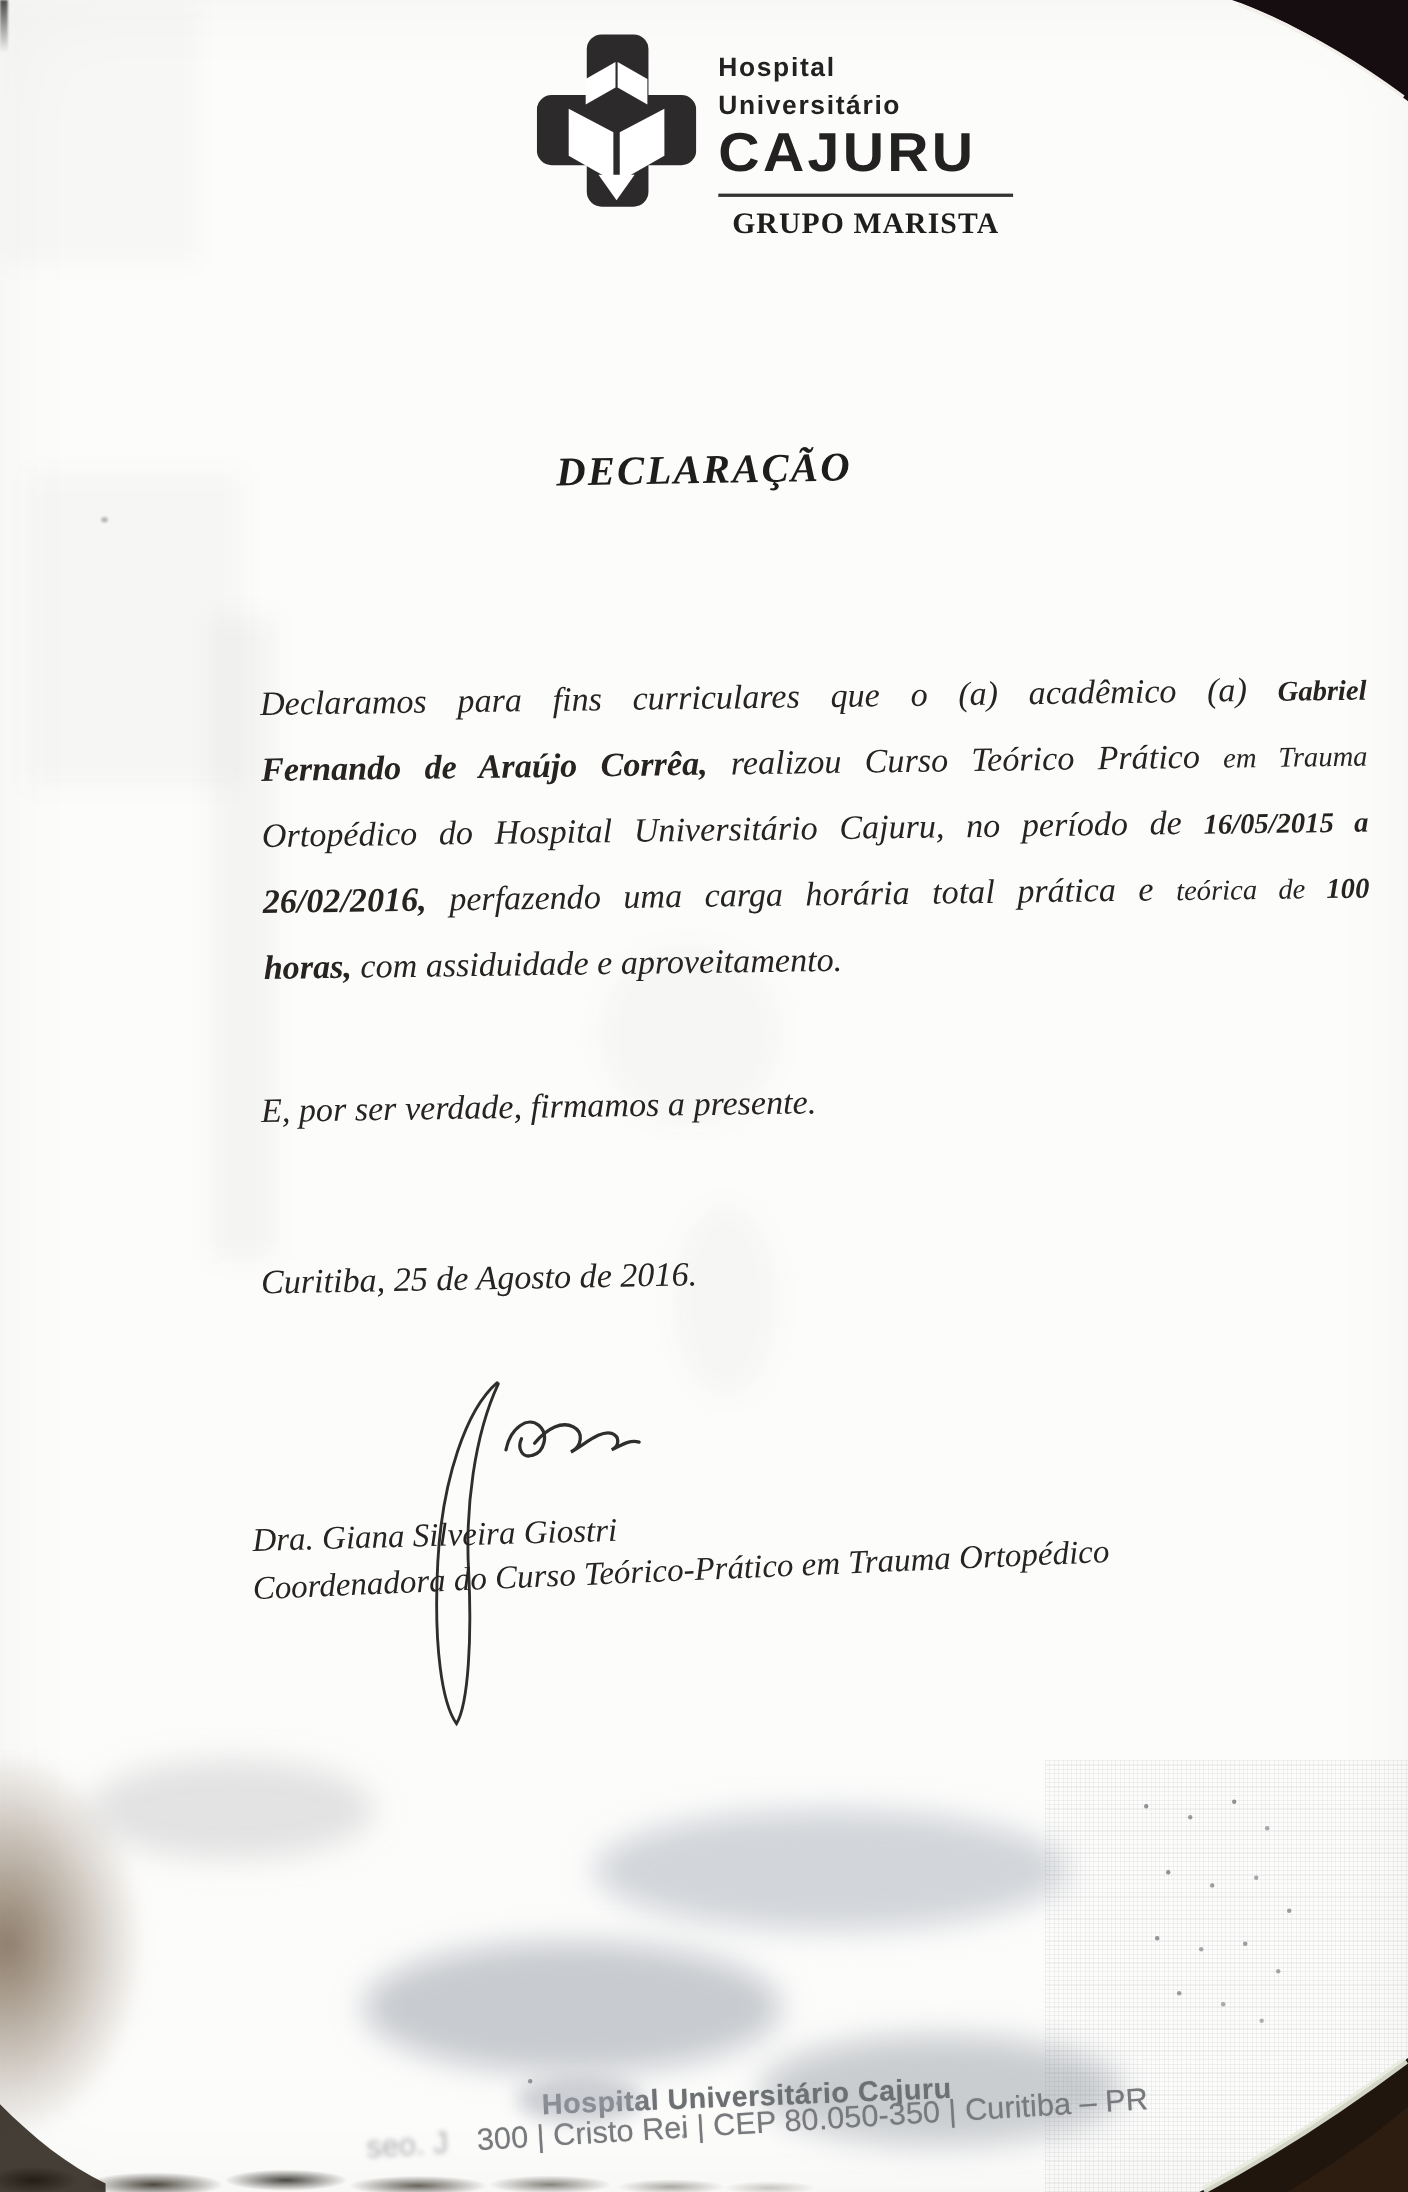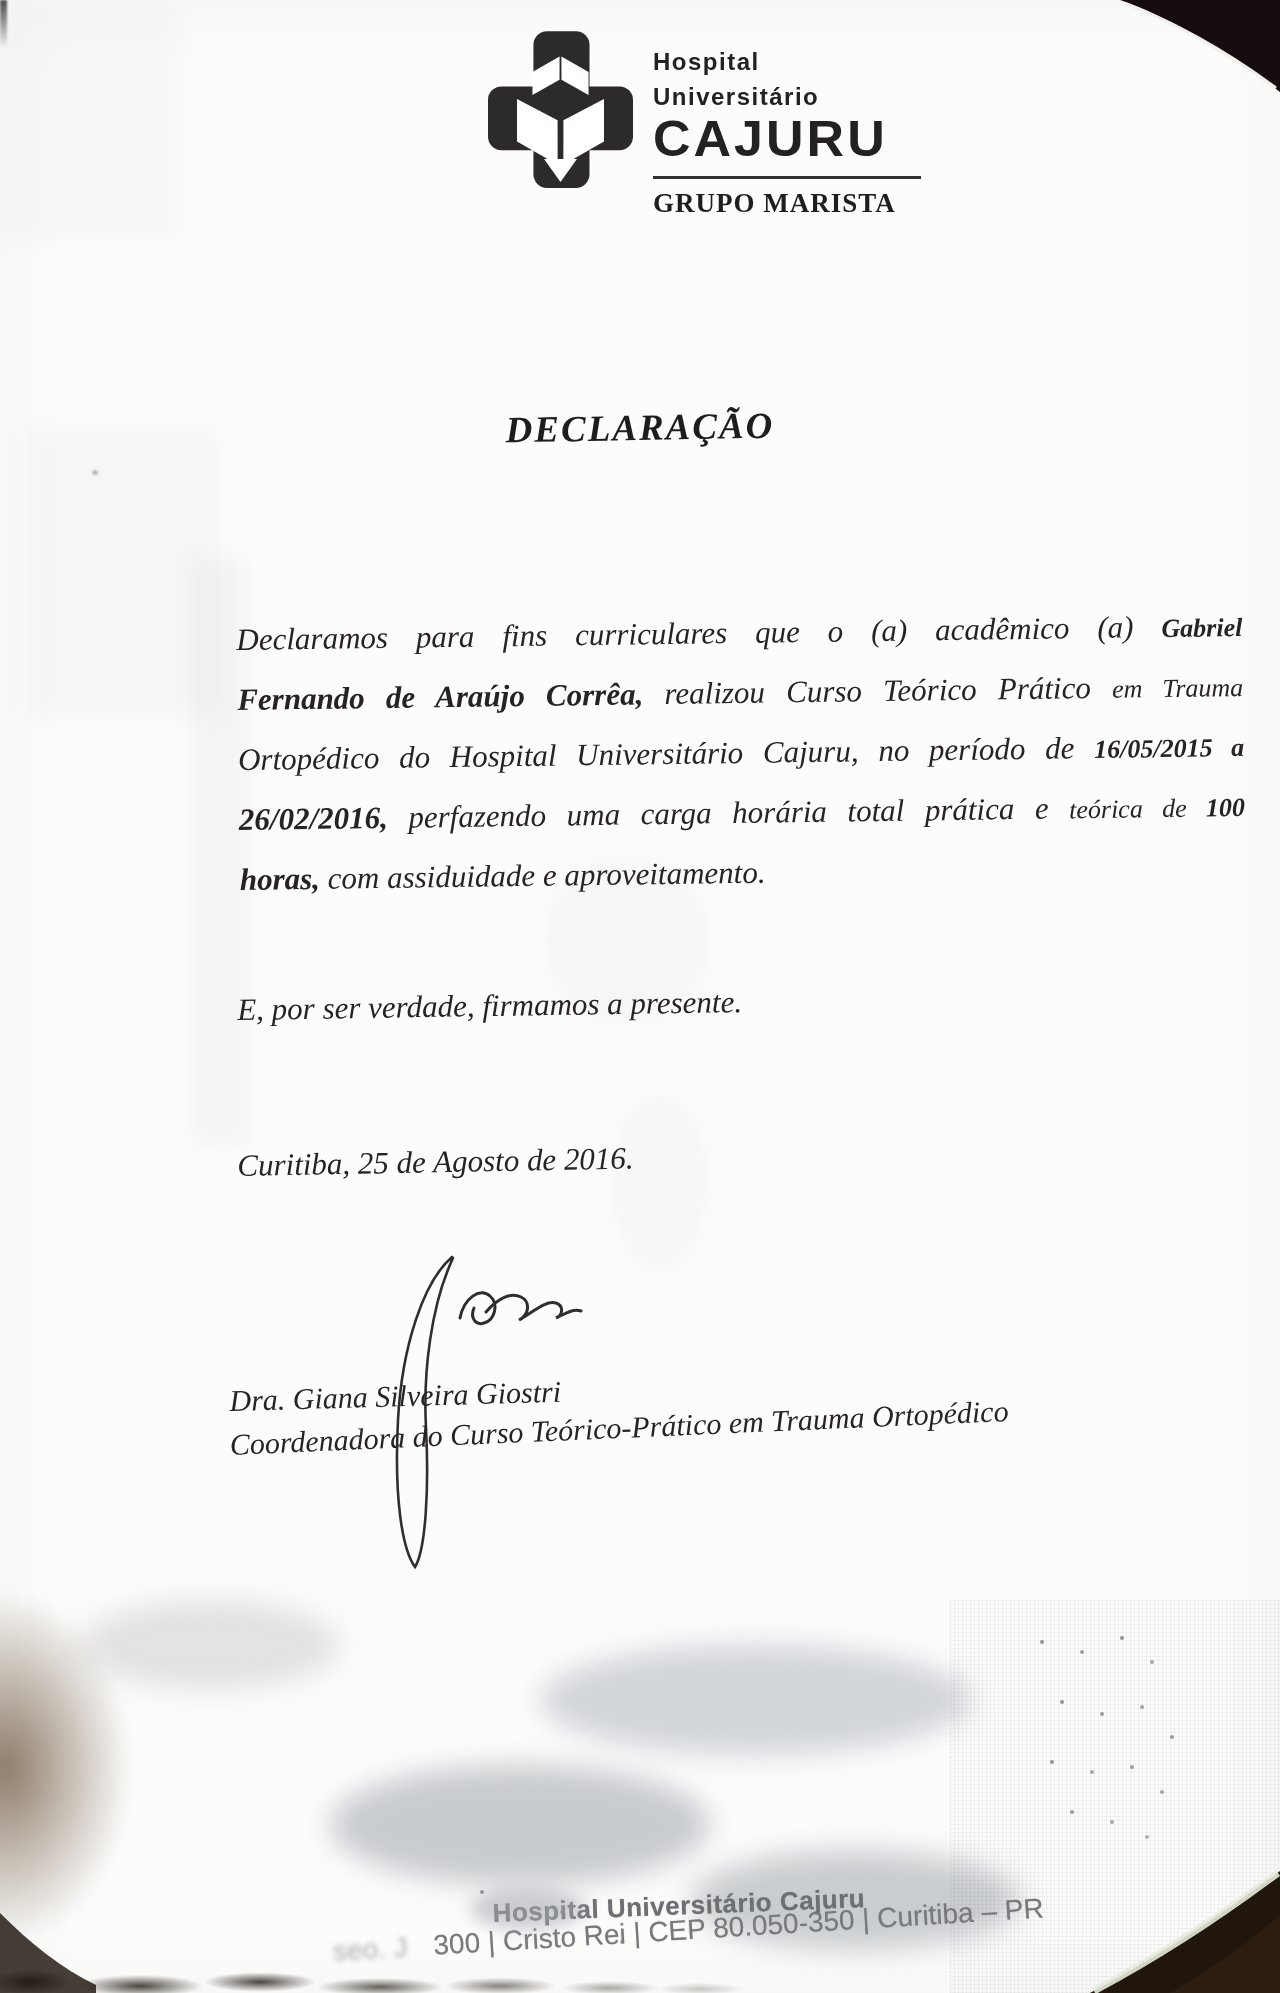--- a/index.html
+++ b/index.html
@@ -10,21 +10,21 @@
     box-shadow:inset 0 0 90px rgba(0,0,0,.035);
   }
   .abs{position:absolute;}
 
   
   .logo-icon{left:488px;top:31px;}
   .logo-text{left:653px;top:44px;font-family:"Liberation Sans",sans-serif;color:#232122;}
   .logo-l1{font-size:24px;font-weight:700;line-height:35px;letter-spacing:1.5px;}
   .logo-cajuru{font-size:52px;font-weight:700;letter-spacing:3px;line-height:50px;margin-top:1px;transform:scaleY(.96);transform-origin:left top;}
   .logo-rule{width:268px;height:3px;background:#343233;margin-top:11px;}
-  .logo-group{font-family:"Liberation Serif",serif;font-size:27px;font-weight:700;letter-spacing:1px;margin-top:9px;color:#1f1e1e;}
+  .logo-group{font-family:"Liberation Serif",serif;font-size:27px;font-weight:700;letter-spacing:1px;margin-top:9px;color:#1f1e1e;text-align:center;}
 
   
   .doc-title{
     left:0;top:406px;width:100%;text-align:center;
     font-size:37px;font-weight:700;font-style:italic;letter-spacing:2px;
     transform:rotate(-1deg);color:#1e1c1c;
   }
 
   
   .para{left:236px;top:610px;width:1006px;transform:rotate(-0.8deg);transform-origin:left top;}

